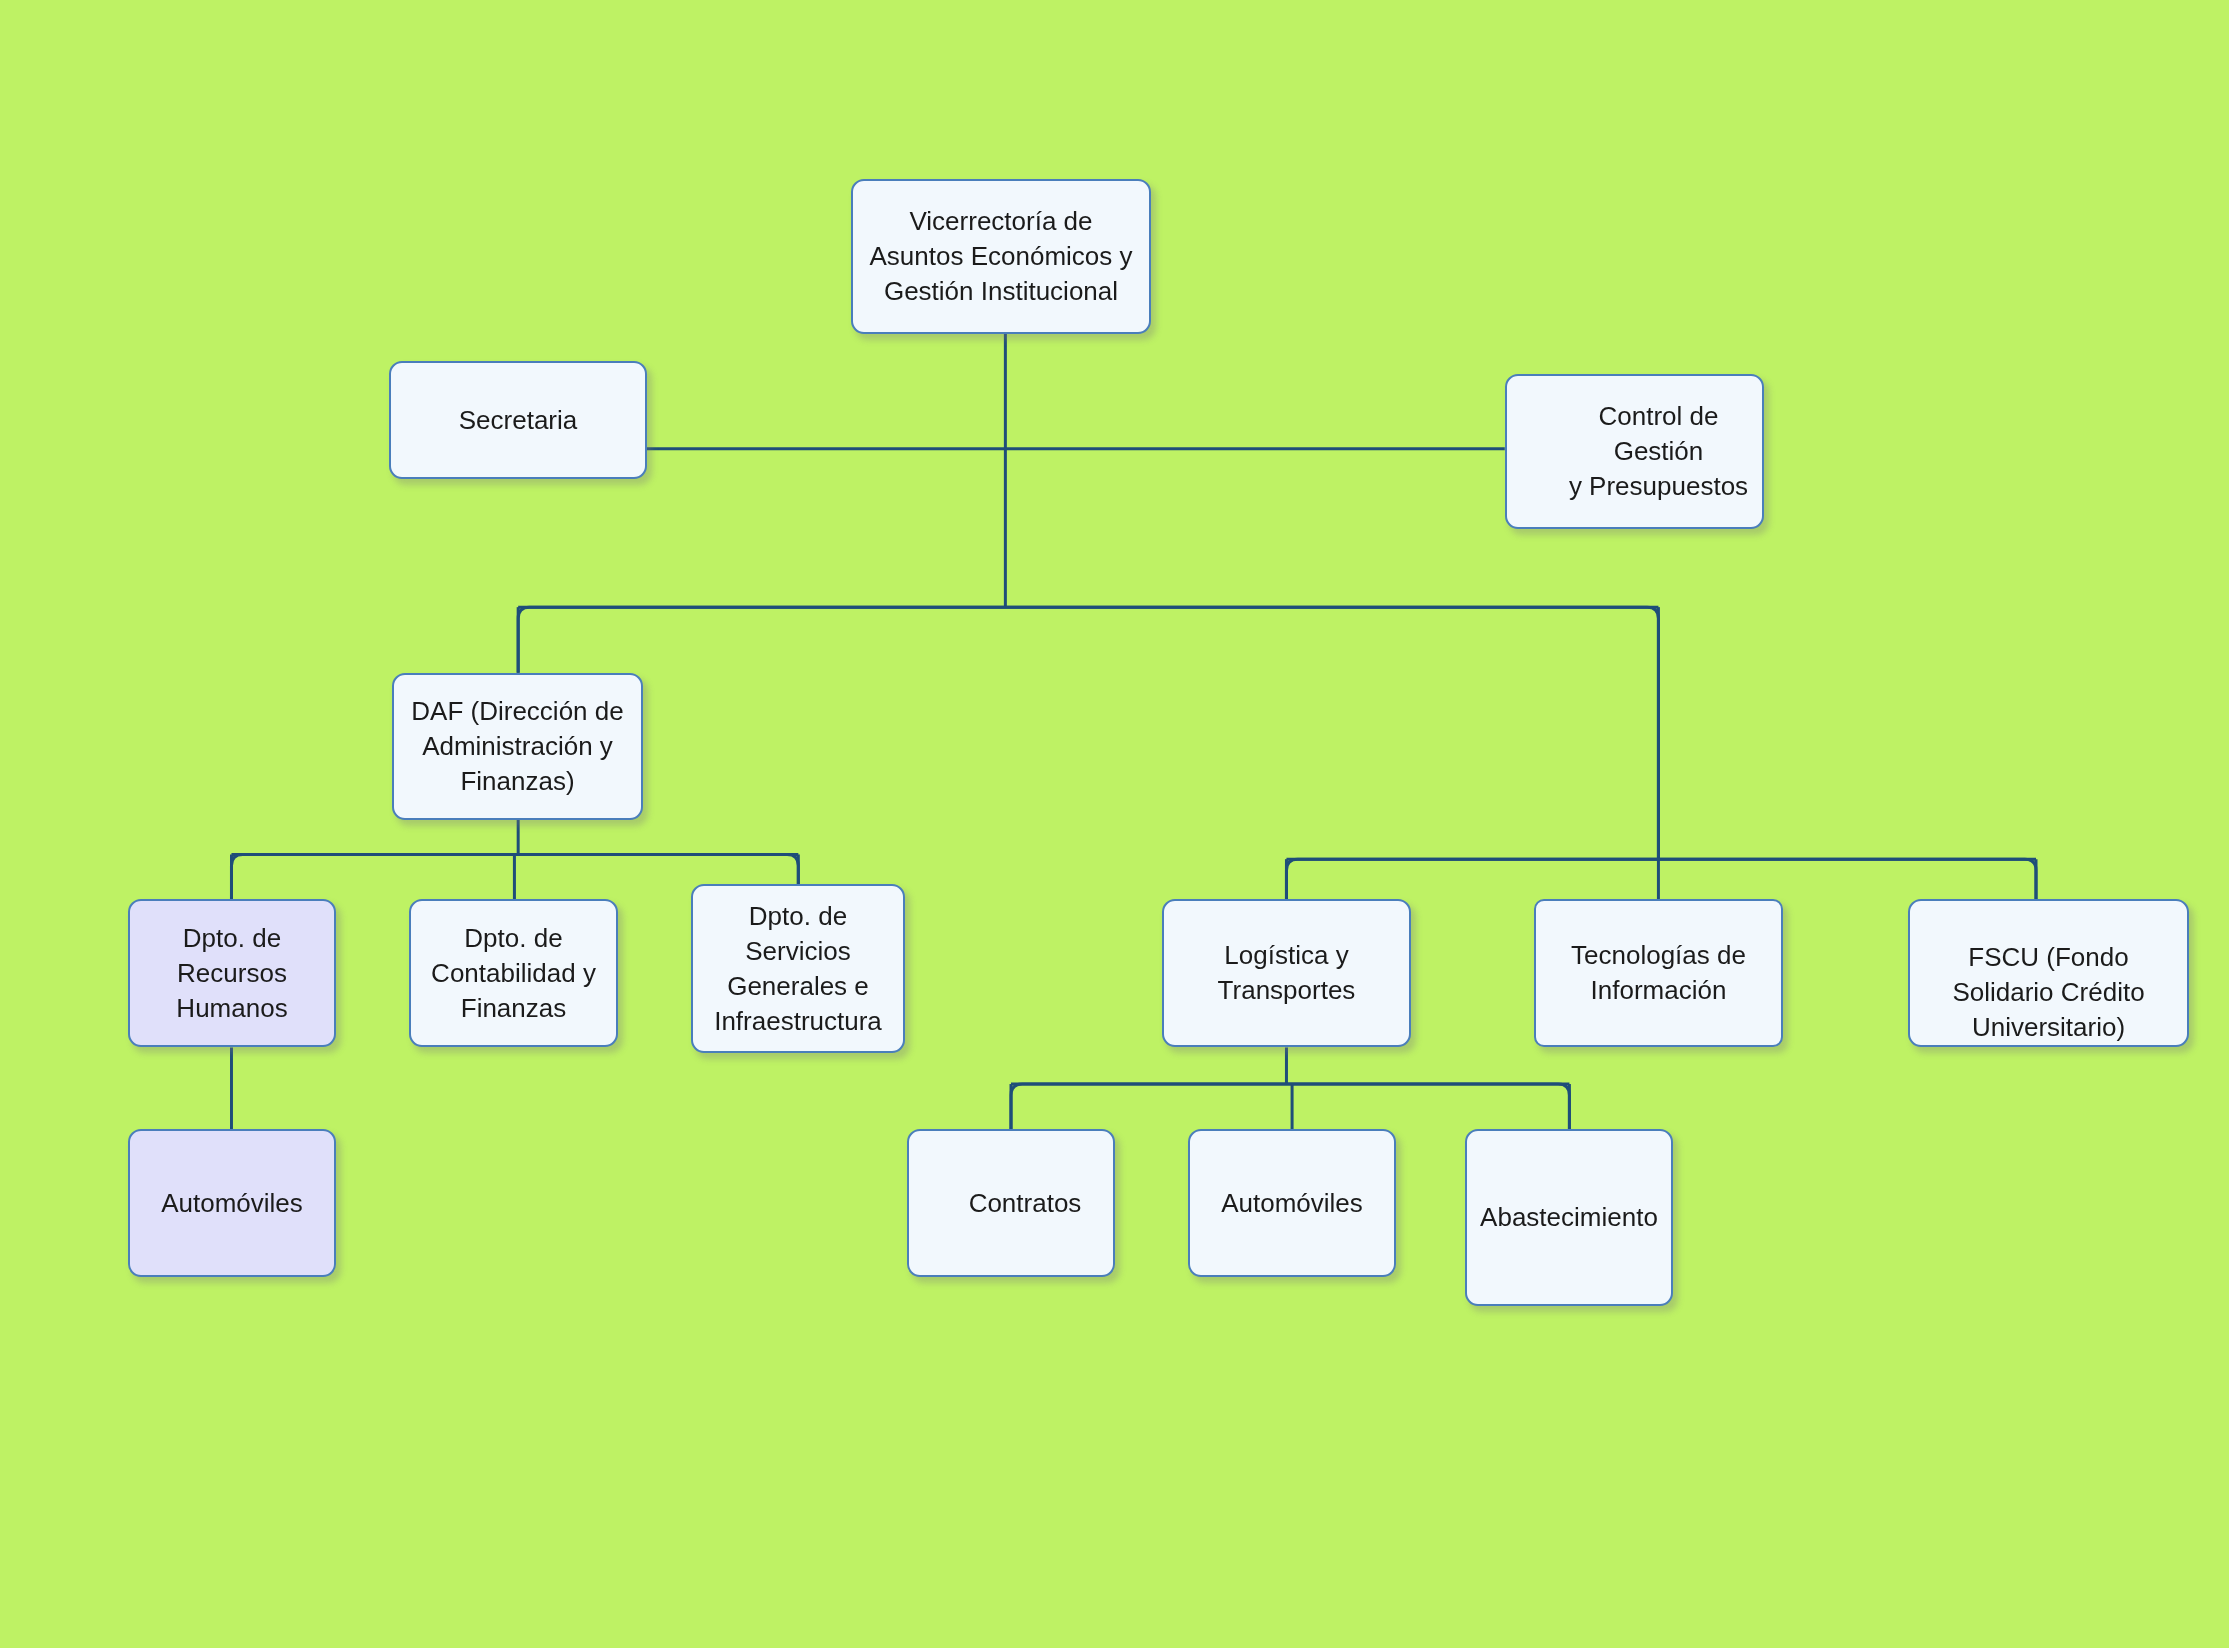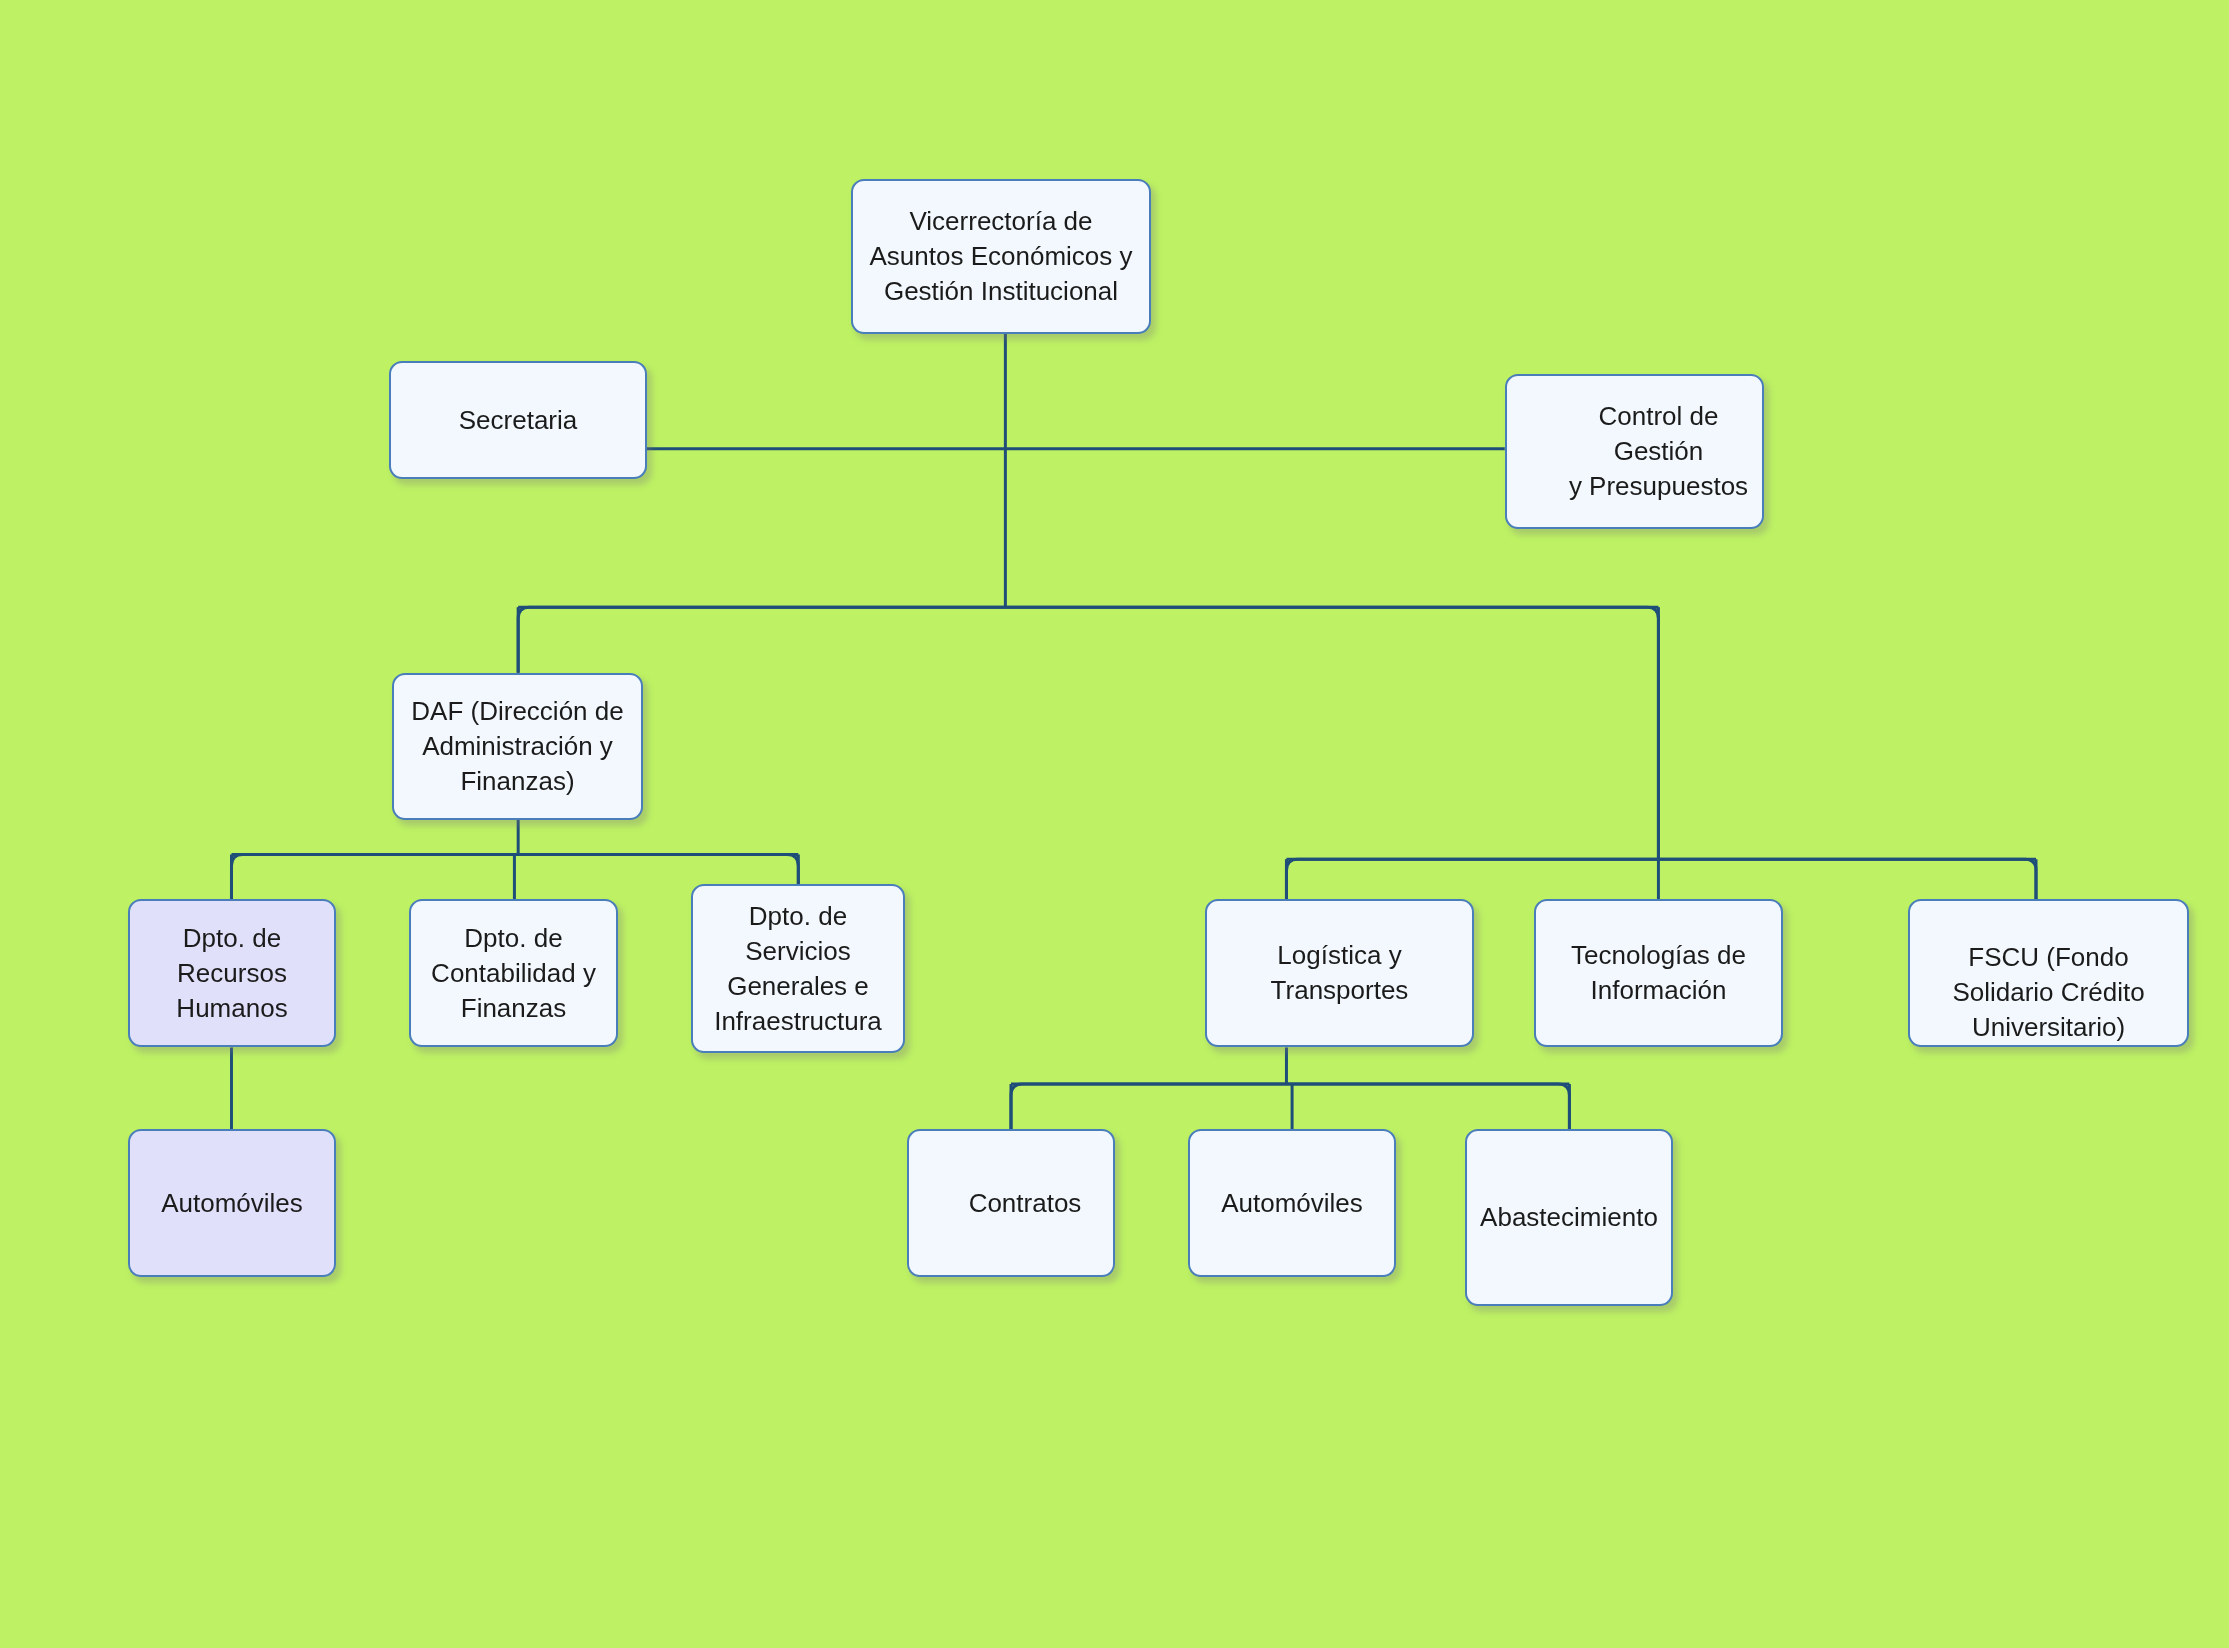--- a/index.html
+++ b/index.html
@@ -117,25 +117,25 @@
       </div>
       <div class="node" style="left: 691px; top: 884px; width: 214px; height: 169px;">
         <span class="node-label">Dpto. de
 Servicios
 Generales e
 Infraestructura</span>
       </div>
       <div class="node accent" style="left: 128px; top: 1129px; width: 208px; height: 148px;">
         <span class="node-label">Automóviles</span>
       </div>
-      <div class="node" style="left: 1205px; top: 899px; width: 269px; height: 148px;">
+      <div class="node" style="left: 1162px; top: 899px; width: 249px; height: 148px;">
         <span class="node-label">Logística y
 Transportes</span>
       </div>
-      <div class="node" style="left: 1534px; top: 899px; width: 249px; height: 148px;">
+      <div class="node" style="left: 1534px; top: 899px; width: 249px; height: 148px; border-radius: 10px;">
         <span class="node-label">Tecnologías de
 Información</span>
       </div>
       <div class="node" style="left: 1908px; top: 899px; width: 281px; height: 148px; align-items: flex-end;">
         <span class="node-label">FSCU (Fondo
 Solidario Crédito
 Universitario)</span>
       </div>
       <div class="node" style="left: 907px; top: 1129px; width: 208px; height: 148px; padding-left: 28px;">
         <span class="node-label">Contratos</span>

